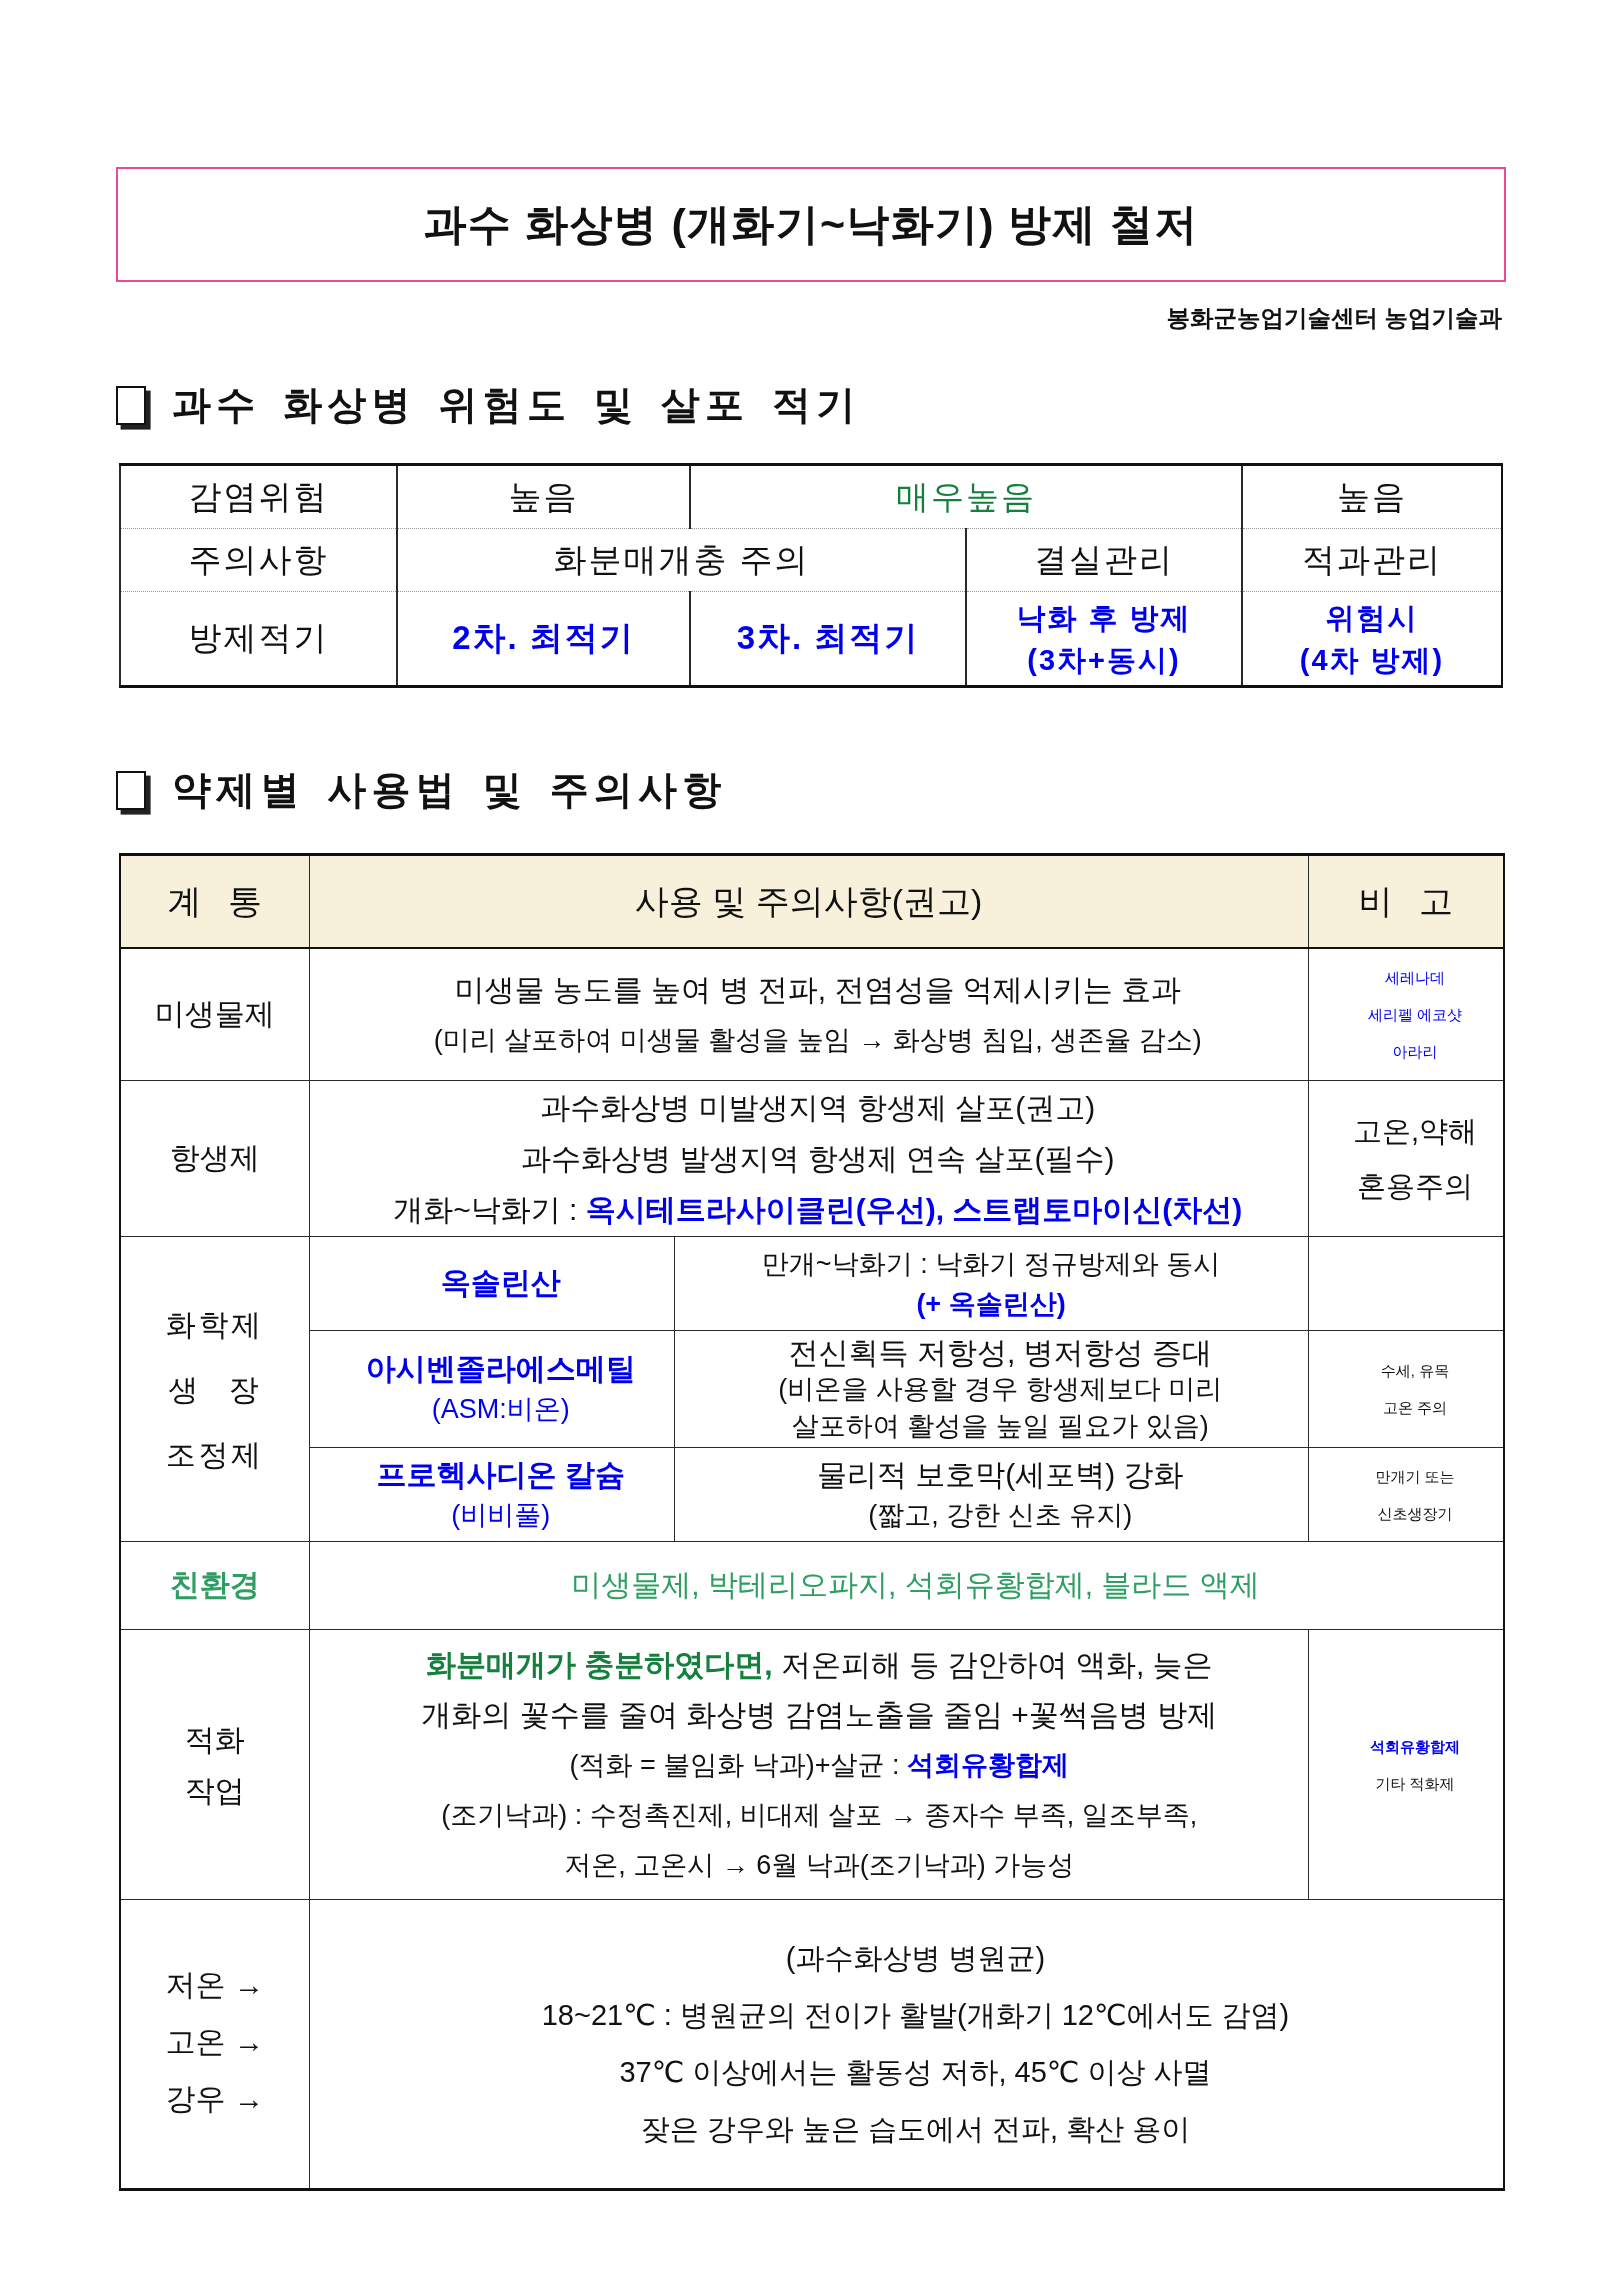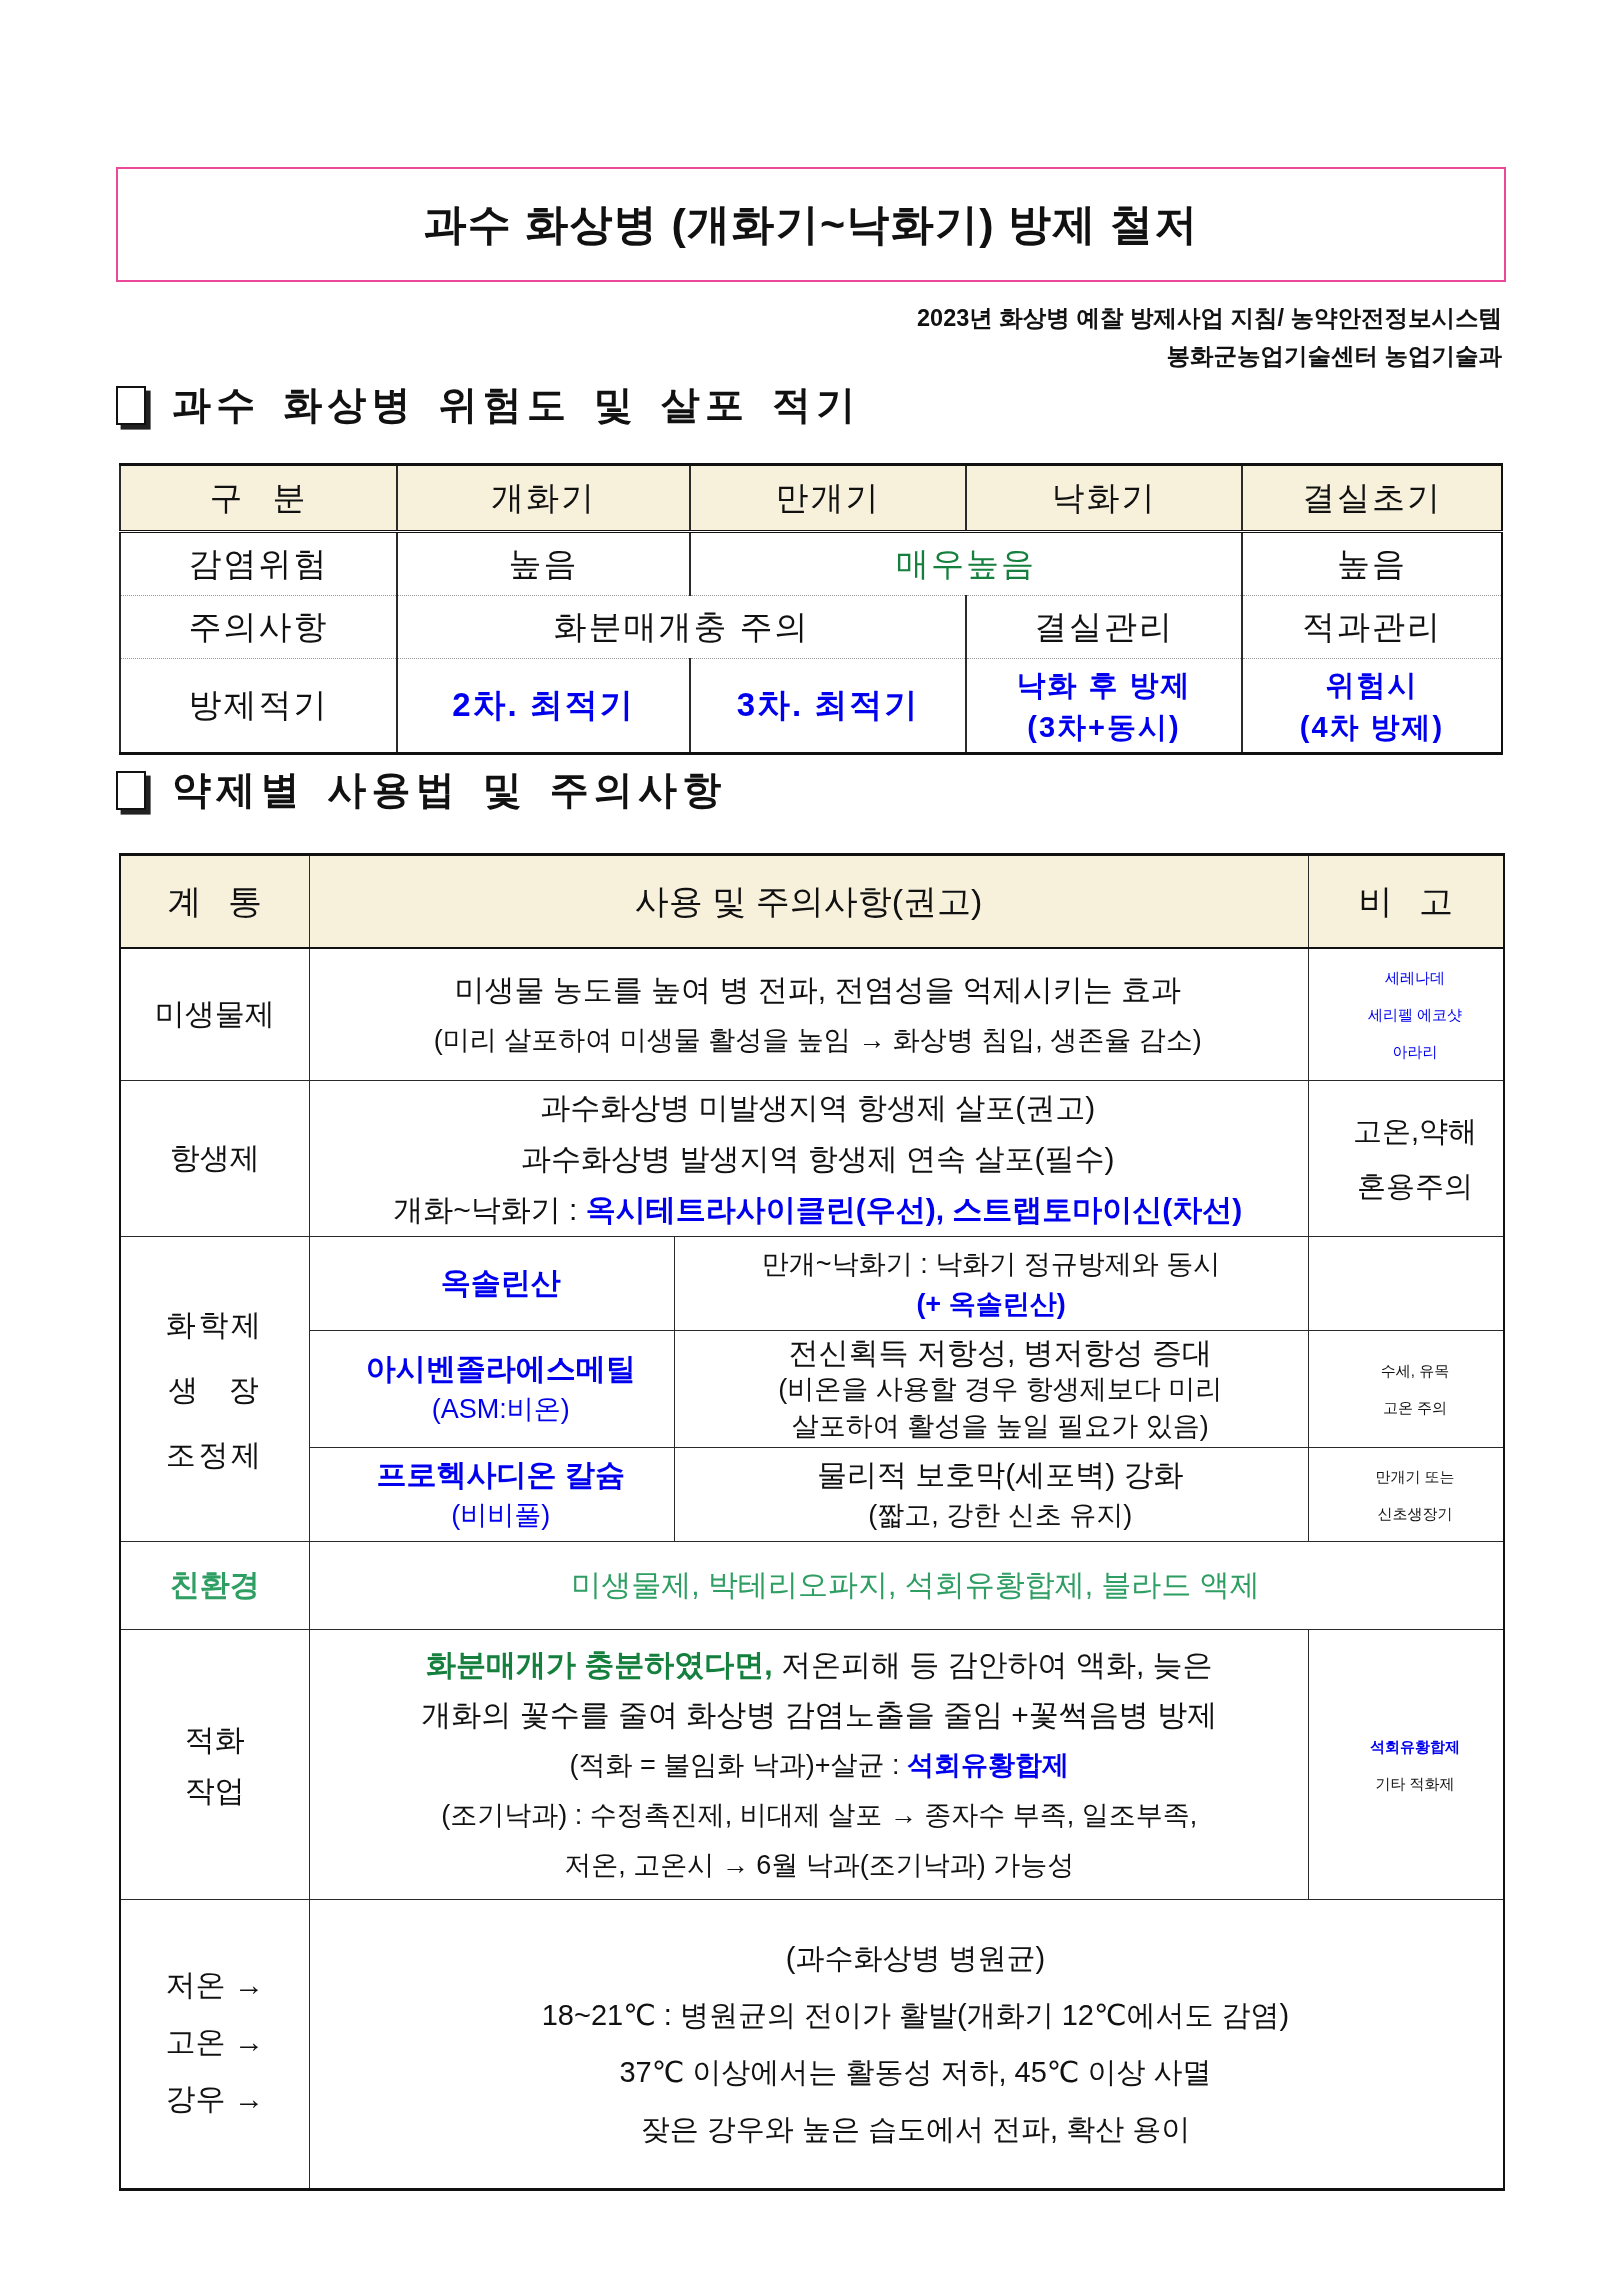--- a/index.html
+++ b/index.html
@@ -78,45 +78,37 @@
 </head>
 <body>
 
 <div>
 
   <div class="title-box">
     <span class="title-text">과수 화상병 (개화기~낙화기) 방제 철저</span>
   </div>
 
   <div class="sources">
-    <div>2023년 화상병 예찰 방제사업 지침/ 농약안전정보시스템</div>
     <div>봉화군농업기술센터 농업기술과</div>
   </div>
 
   <div class="sec-heading" id="heading1">
     <span class="checkbox"></span>
     <span>과수 화상병 위험도 및 살포 적기</span>
   </div>
 
   <table id="risk-table">
     <colgroup>
       <col style="width:277px">
         <col style="width:293px">
         <col style="width:276px">
         <col style="width:276px">
         <col style="width:260px">
     </colgroup>
     <tbody>
-        <tr class="thead">
-      <td class="cream wspace">구 분</td>
-      <td class="cream">개화기</td>
-      <td class="cream">만개기</td>
-      <td class="cream">낙화기</td>
-      <td class="cream">결실초기</td>
-    </tr>
     <tr class="r1">
       <td>감염위험</td>
       <td>높음</td>
       <td colspan="2" class="red">매우높음</td>
       <td>높음</td>
     </tr>
     <tr class="r2">
       <td>주의사항</td>
       <td colspan="2">화분매개충 주의</td>
       <td>결실관리</td>

